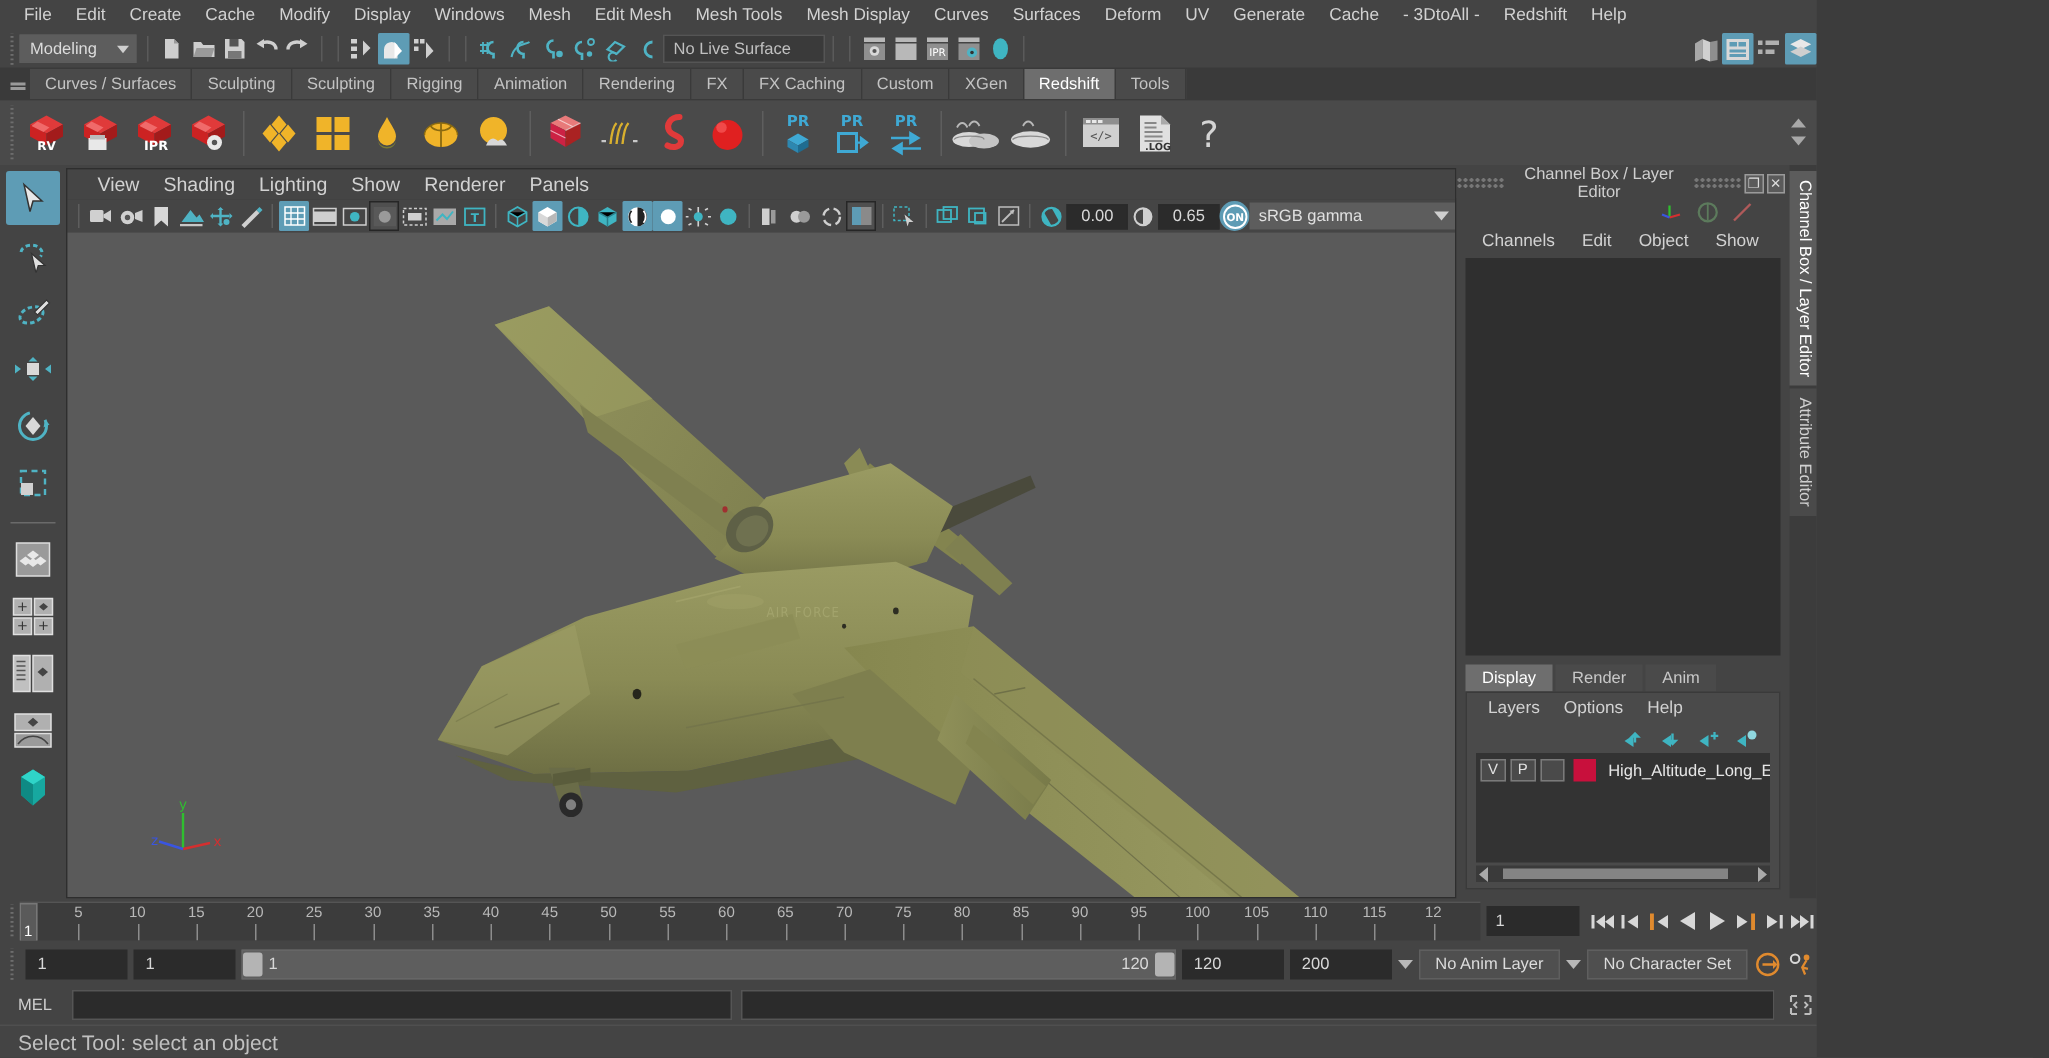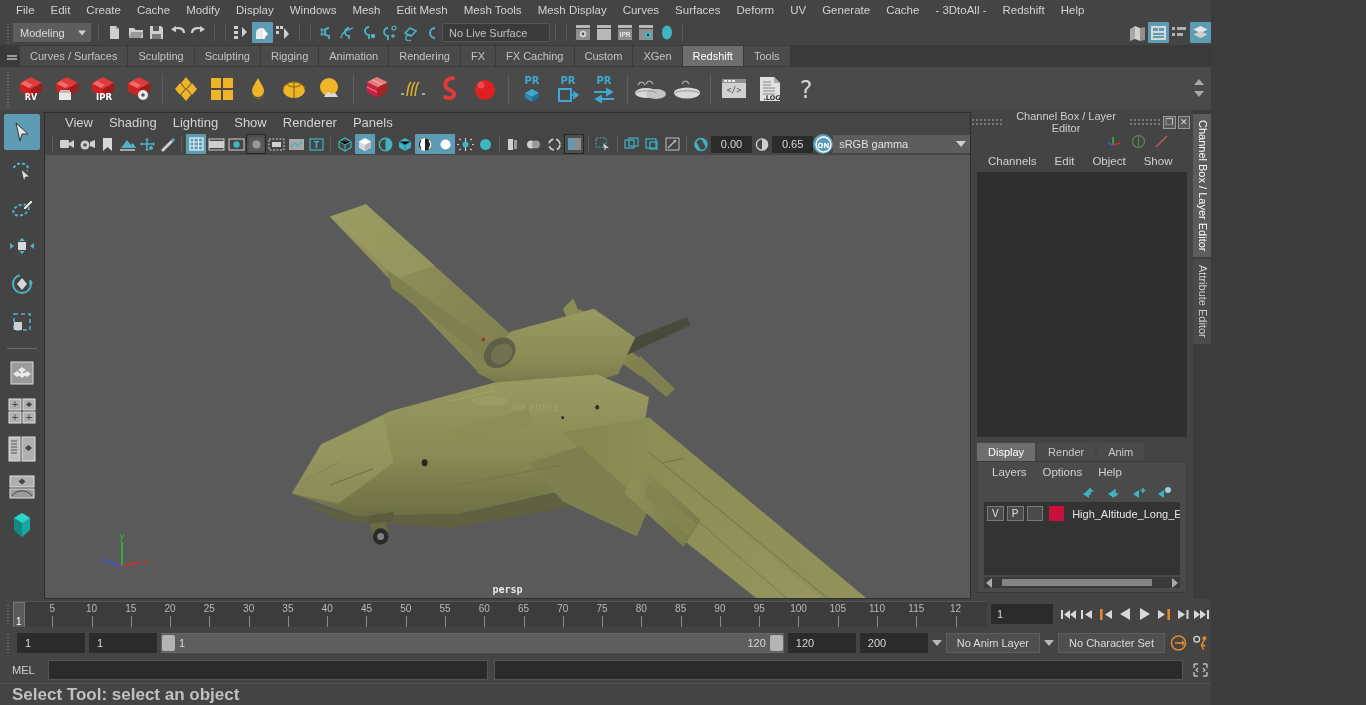--- a/index.html
+++ b/index.html
@@ -187,21 +187,21 @@
   .melrow { height:26px; background:#444; display:flex; align-items:center; flex:0 0 26px;
       padding-left:12px; gap:6px; }
   .mellabel { font-size:11px; color:#cfcfcf; width:30px; }
   .melinput { height:20px; background:#2b2b2b; border:1px solid #555; flex:0 0 440px; }
   .meloutput { height:20px; background:#2b2b2b; border:1px solid #555; flex:1 1 auto; }
   .melicon { width:22px; height:22px; display:flex; align-items:center; justify-content:center; }
 
   
   .statusbar { height:22px; background:#444; display:flex; align-items:center; flex:0 0 22px;
       padding-left:12px; border-top:1px solid #4f4f4f; }
-  .statusbar span { font-size:17px; color:#c0c0c0;font-weight:bold; }
+  .statusbar span { font-size:14px; color:#c0c0c0; }
 </style>
 </head>
 <body>
 
 <div class="app">
 
   <div class="menubar">
     <div class="mi">File</div>
     <div class="mi">Edit</div>
     <div class="mi">Create</div>
@@ -992,21 +992,20 @@
 
         <svg class="axisgiz" viewBox="0 0 60 50">
           <line x1="22" y1="38" x2="22" y2="14" stroke="#2fbf2f" stroke-width="1.6"></line>
           <text x="22" y="11" font-size="9" fill="#2fbf2f" text-anchor="middle" font-family="DejaVu Sans">y</text>
           <line x1="22" y1="38" x2="40" y2="34" stroke="#d42f2f" stroke-width="1.6"></line>
           <text x="45" y="36" font-size="9" fill="#d42f2f" text-anchor="middle" font-family="DejaVu Sans">x</text>
           <line x1="22" y1="38" x2="6" y2="33" stroke="#3a55e0" stroke-width="1.6"></line>
           <text x="3" y="35" font-size="9" fill="#3a55e0" text-anchor="middle" font-family="DejaVu Sans">z</text>
         </svg>
 
-        <div class="persplabel">persp</div>
       </div>
     </div>
 
     <div class="rightcol">
       <div class="cbheader">
         <span class="dotspan"></span>
         <div class="cbtitle">Channel Box / Layer Editor</div>
         <span class="dotspan"></span>
         <div class="winbtn">❐</div>
         <div class="winbtn" style="margin-right:3px">✕</div>

